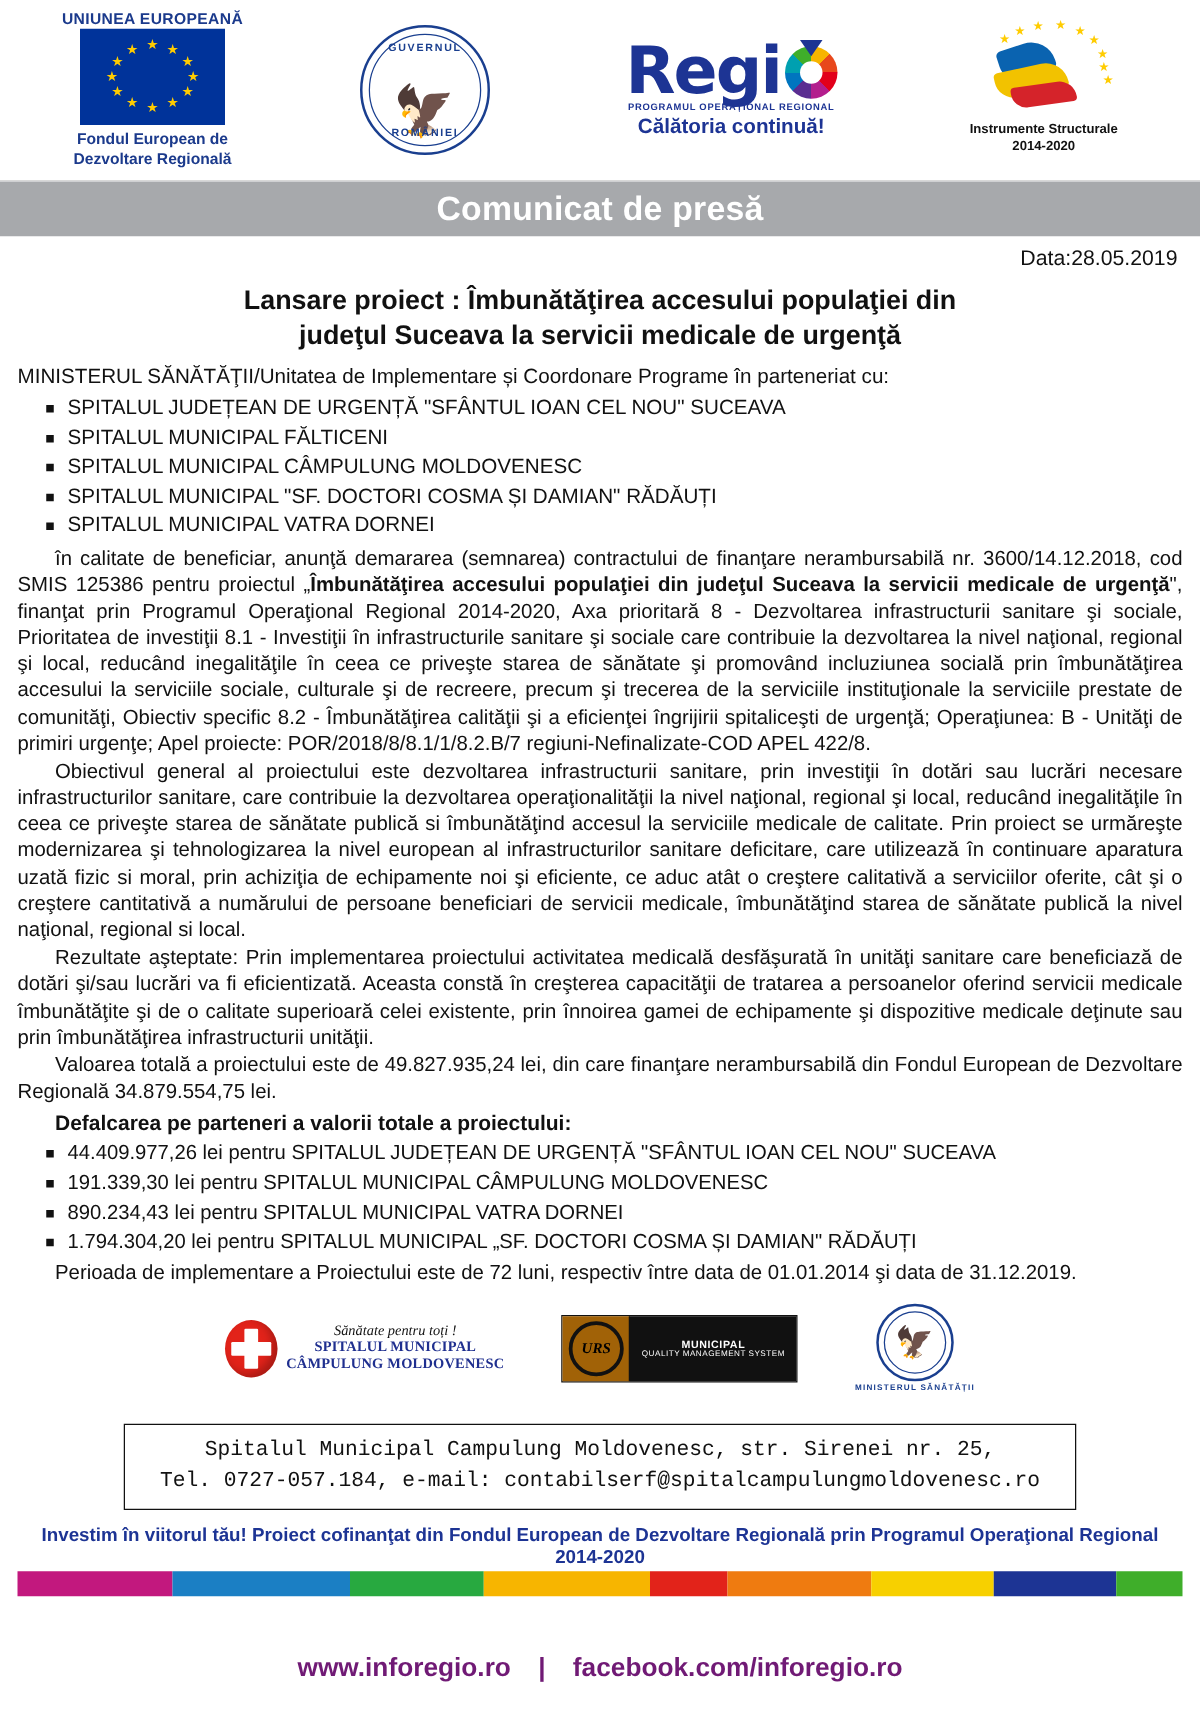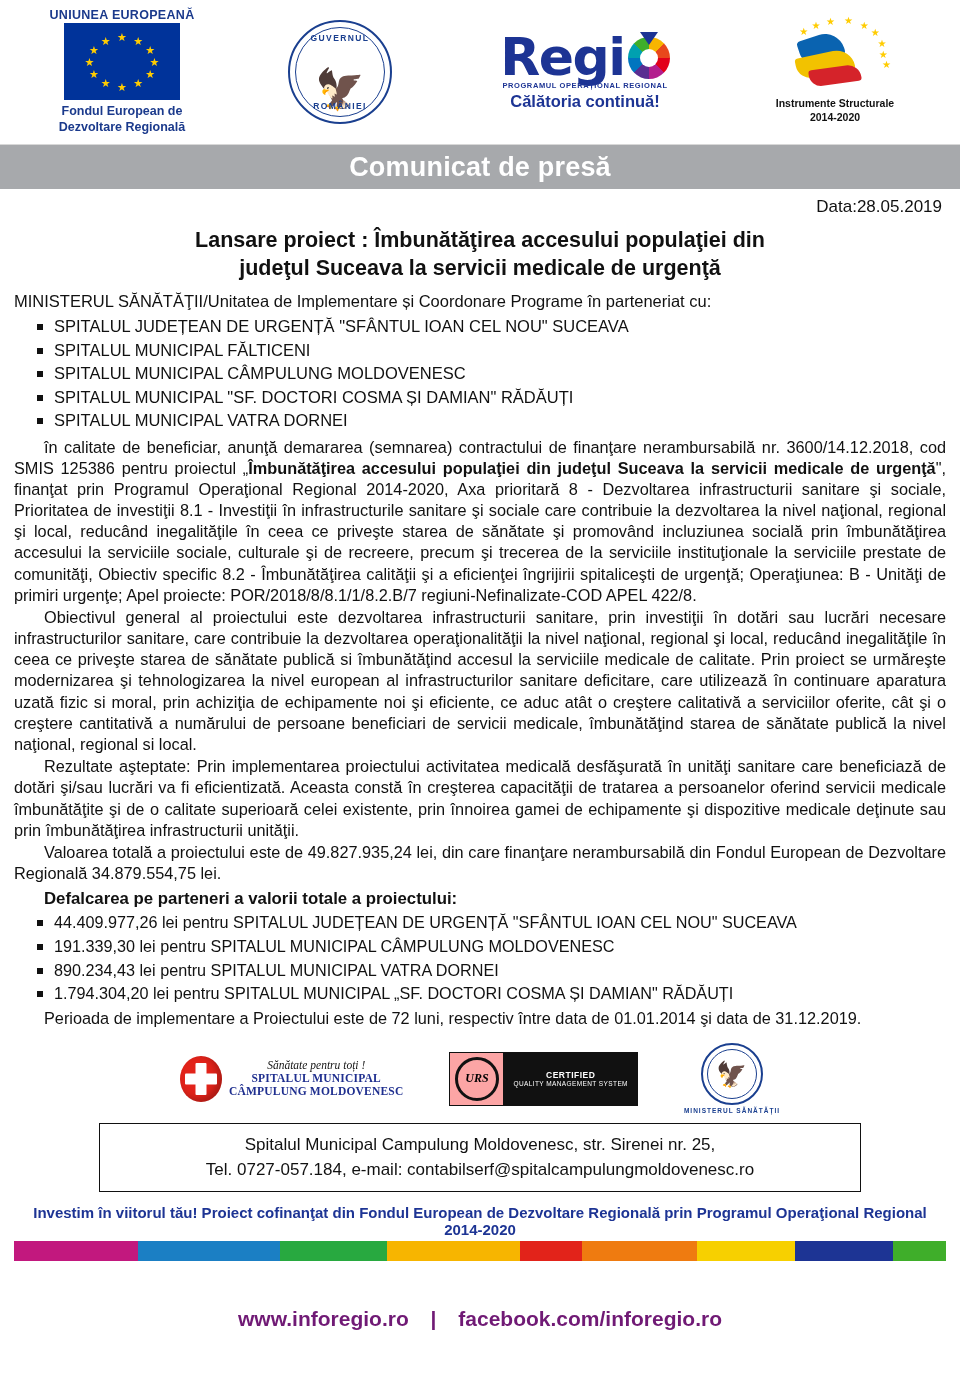--- a/index.html
+++ b/index.html
@@ -200,21 +200,21 @@
     font-family:"Liberation Serif", serif; font-style: italic; font-size: 11.5px;
     color:#111; margin-bottom:1px;
   }
   .hosp-name {
     font-family:"Liberation Serif", serif; font-weight:700; color:#1f2f8f;
     font-size: 11.5px; line-height:1.2; letter-spacing:.2px;
   }
 
   .urs-logo { display:flex; align-items:stretch; height: 54px; border:1px solid #111; }
   .urs-circle {
-    width: 54px; background:#fca5a5; display:flex; align-items:center; justify-content:center;
+    width: 54px; background:#a16207; display:flex; align-items:center; justify-content:center;
     border-right:1px solid #111; position:relative;
   }
   .urs-ring {
     width: 44px; height:44px; border-radius:50%; border:3px solid #111;
     display:flex;align-items:center;justify-content:center;
     font-size: 12px; font-weight:700; font-family:"Liberation Serif",serif; font-style:italic;
   }
   .urs-black { background:#111; color:#fff; padding: 5px 9px; display:flex; flex-direction:column;
                align-items:center; justify-content:center; }
   .urs-black .t1 { font-size:8.5px; font-weight:700; letter-spacing:.5px; }
@@ -224,22 +224,22 @@
   .ms-seal {
     width: 62px;height:62px;border-radius:50%;border:2px solid #1a3f8f;
     display:flex;align-items:center;justify-content:center;position:relative;background:#fff;
   }
   .ms-seal::after{content:"";position:absolute;inset:4px;border-radius:50%;border:1px solid #1a3f8f;}
   .ms-seal .eagle{font-size:25px;color:#1a3f8f;}
   .ms-cap{font-size:6.5px;color:#1a3f8f;letter-spacing:1px;margin-top:2px;font-weight:700;}
 
   
   .contact-box {
-    margin: 8px auto 0 auto; width: 762px; border: 1.5px solid #111;
-    padding: 9px 10px; text-align:center;
+    margin: 24px auto 0 auto; width: 762px; border: 1.5px solid #111;
+    padding: 9px 10px; text-align:center;font-family:Liberation Mono, monospace;
   }
   .contact-box div { font-size: 17px; color:#111; line-height:1.45; }
 
   
   .foot-slogan {
     margin-top: 12px; text-align:center; color:#1d3494; font-size: 15px; font-weight:600;
     padding: 0 6px;
   }
   .rainbow { display:flex; width:100%; height: 20px; margin-top: 3px; }
   .rainbow i { display:block; height:100%; }
@@ -370,21 +370,21 @@
           <div class="hosp-name">SPITALUL MUNICIPAL</div>
           <div class="hosp-name">CÂMPULUNG MOLDOVENESC</div>
         </div>
       </div>
 
       <div class="urs-logo">
         <div class="urs-circle">
           <div class="urs-ring">URS</div>
         </div>
         <div class="urs-black">
-          <div class="t1">CERTIFIED</div>
+          <div class="t1">MUNICIPAL</div>
           <div class="t2">QUALITY MANAGEMENT SYSTEM</div>
         </div>
       </div>
 
       <div class="ms-logo">
         <div class="ms-seal">
           <span class="eagle">🦅</span>
         </div>
         <div class="ms-cap">MINISTERUL SĂNĂTĂȚII</div>
       </div>

